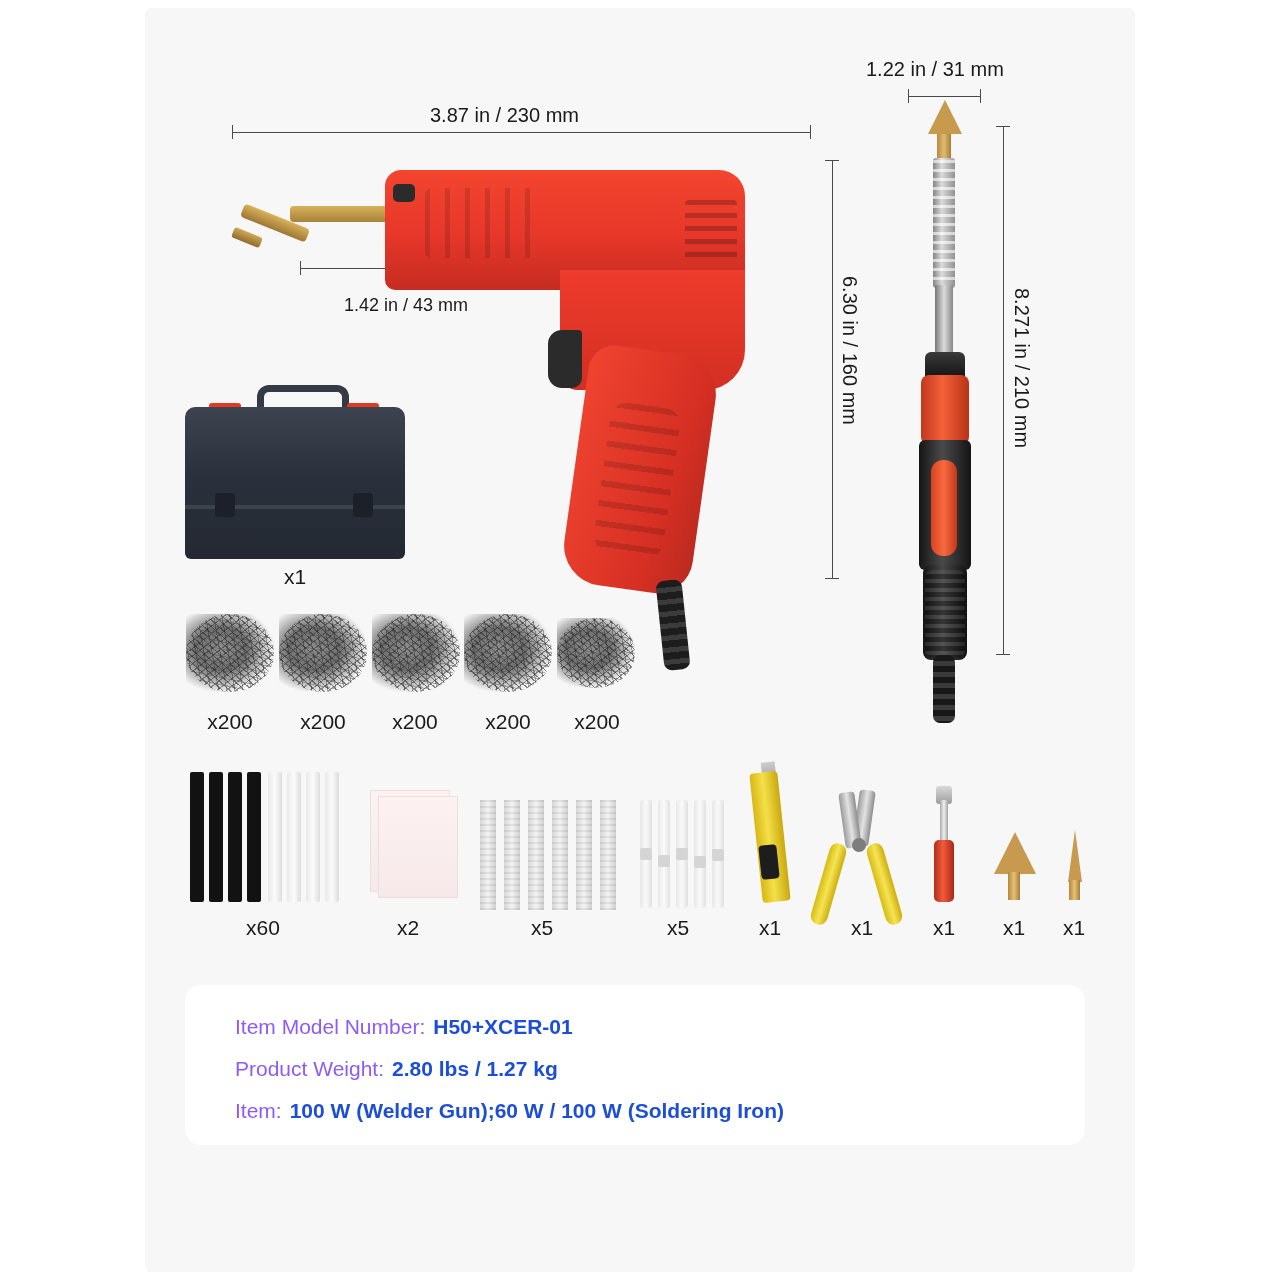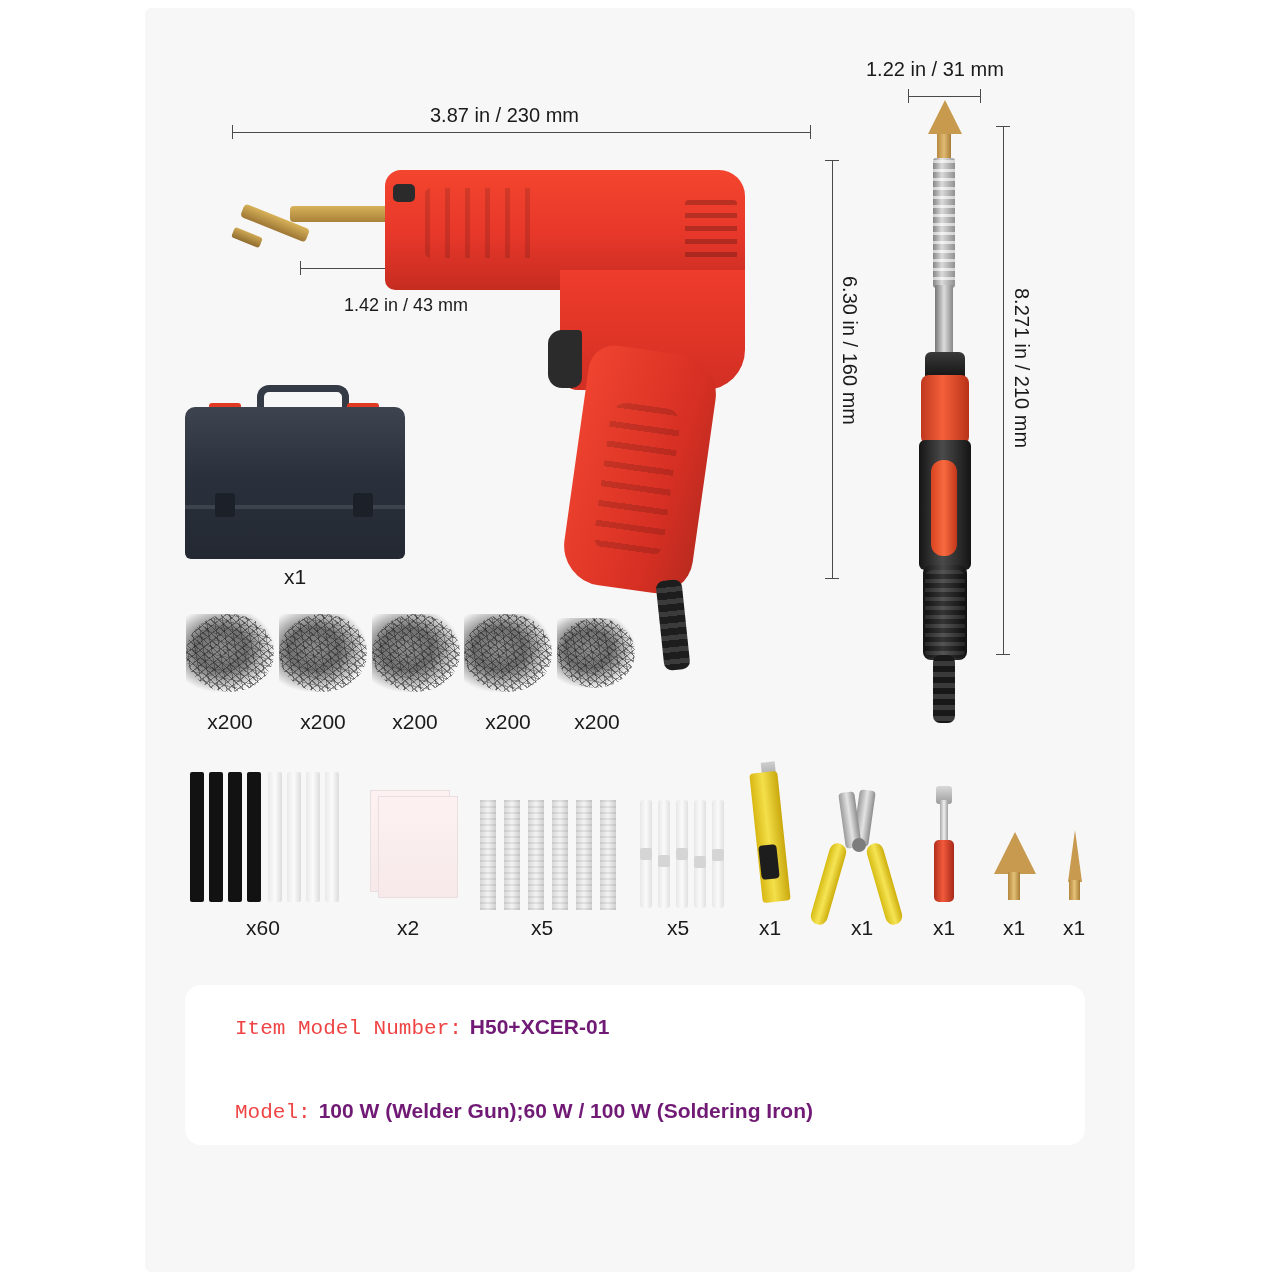--- a/index.html
+++ b/index.html
@@ -345,22 +345,22 @@
   }
 
   
   .spec-card {
     position: absolute; left: 185px; top: 985px; width: 900px; height: 160px;
     background: #ffffff; border-radius: 16px;
   }
   .spec-row {
     position: absolute; left: 50px; font-size: 21px; color: #2a2a2a; white-space: nowrap;
   }
-  .spec-row .val { color: #701a75; font-weight: bold; margin-left: 8px; }
-  .spec-row .lbl { color: #ef4444; font-family: Liberation Mono, monospace; }
+  .spec-row .val { color: #1d4ed8; font-weight: bold; margin-left: 8px; }
+  .spec-row .lbl { color: #8b5cf6; }
 </style>
 </head>
 <body>
 
 <div class="page">
   <div class="sheet"></div>
 
   <div class="dimlabel" style="left:430px; top:104px;">3.87 in / 230 mm</div>
   <div class="dimline-h" style="left:232px; top:132px; width:578px;"></div>
   <div class="tick-v" style="left:232px; top:125px;"></div>
@@ -511,17 +511,20 @@
   <div>
     <div class="needle-tip"></div>
     <div class="needle-shank"></div>
   </div>
   <div class="qty" style="left:1044px; top:916px; width:60px;">x1</div>
 
   <div class="spec-card">
     <div class="spec-row" style="top:30px;">
       <span class="lbl">Item Model Number:</span><span class="val">H50+XCER-01</span>
     </div>
+    <div class="spec-row" style="top:72px;">
+      <span class="lbl">Product Weight:</span><span class="val">2.80 lbs / 1.27 kg</span>
+    </div>
     <div class="spec-row" style="top:114px;">
-      <span class="lbl">Model:</span><span class="val">100 W (Welder Gun);60 W / 100 W (Soldering Iron)</span>
+      <span class="lbl">Item:</span><span class="val">100 W (Welder Gun);60 W / 100 W (Soldering Iron)</span>
     </div>
   </div>
 </div>
 
 </body></html>

